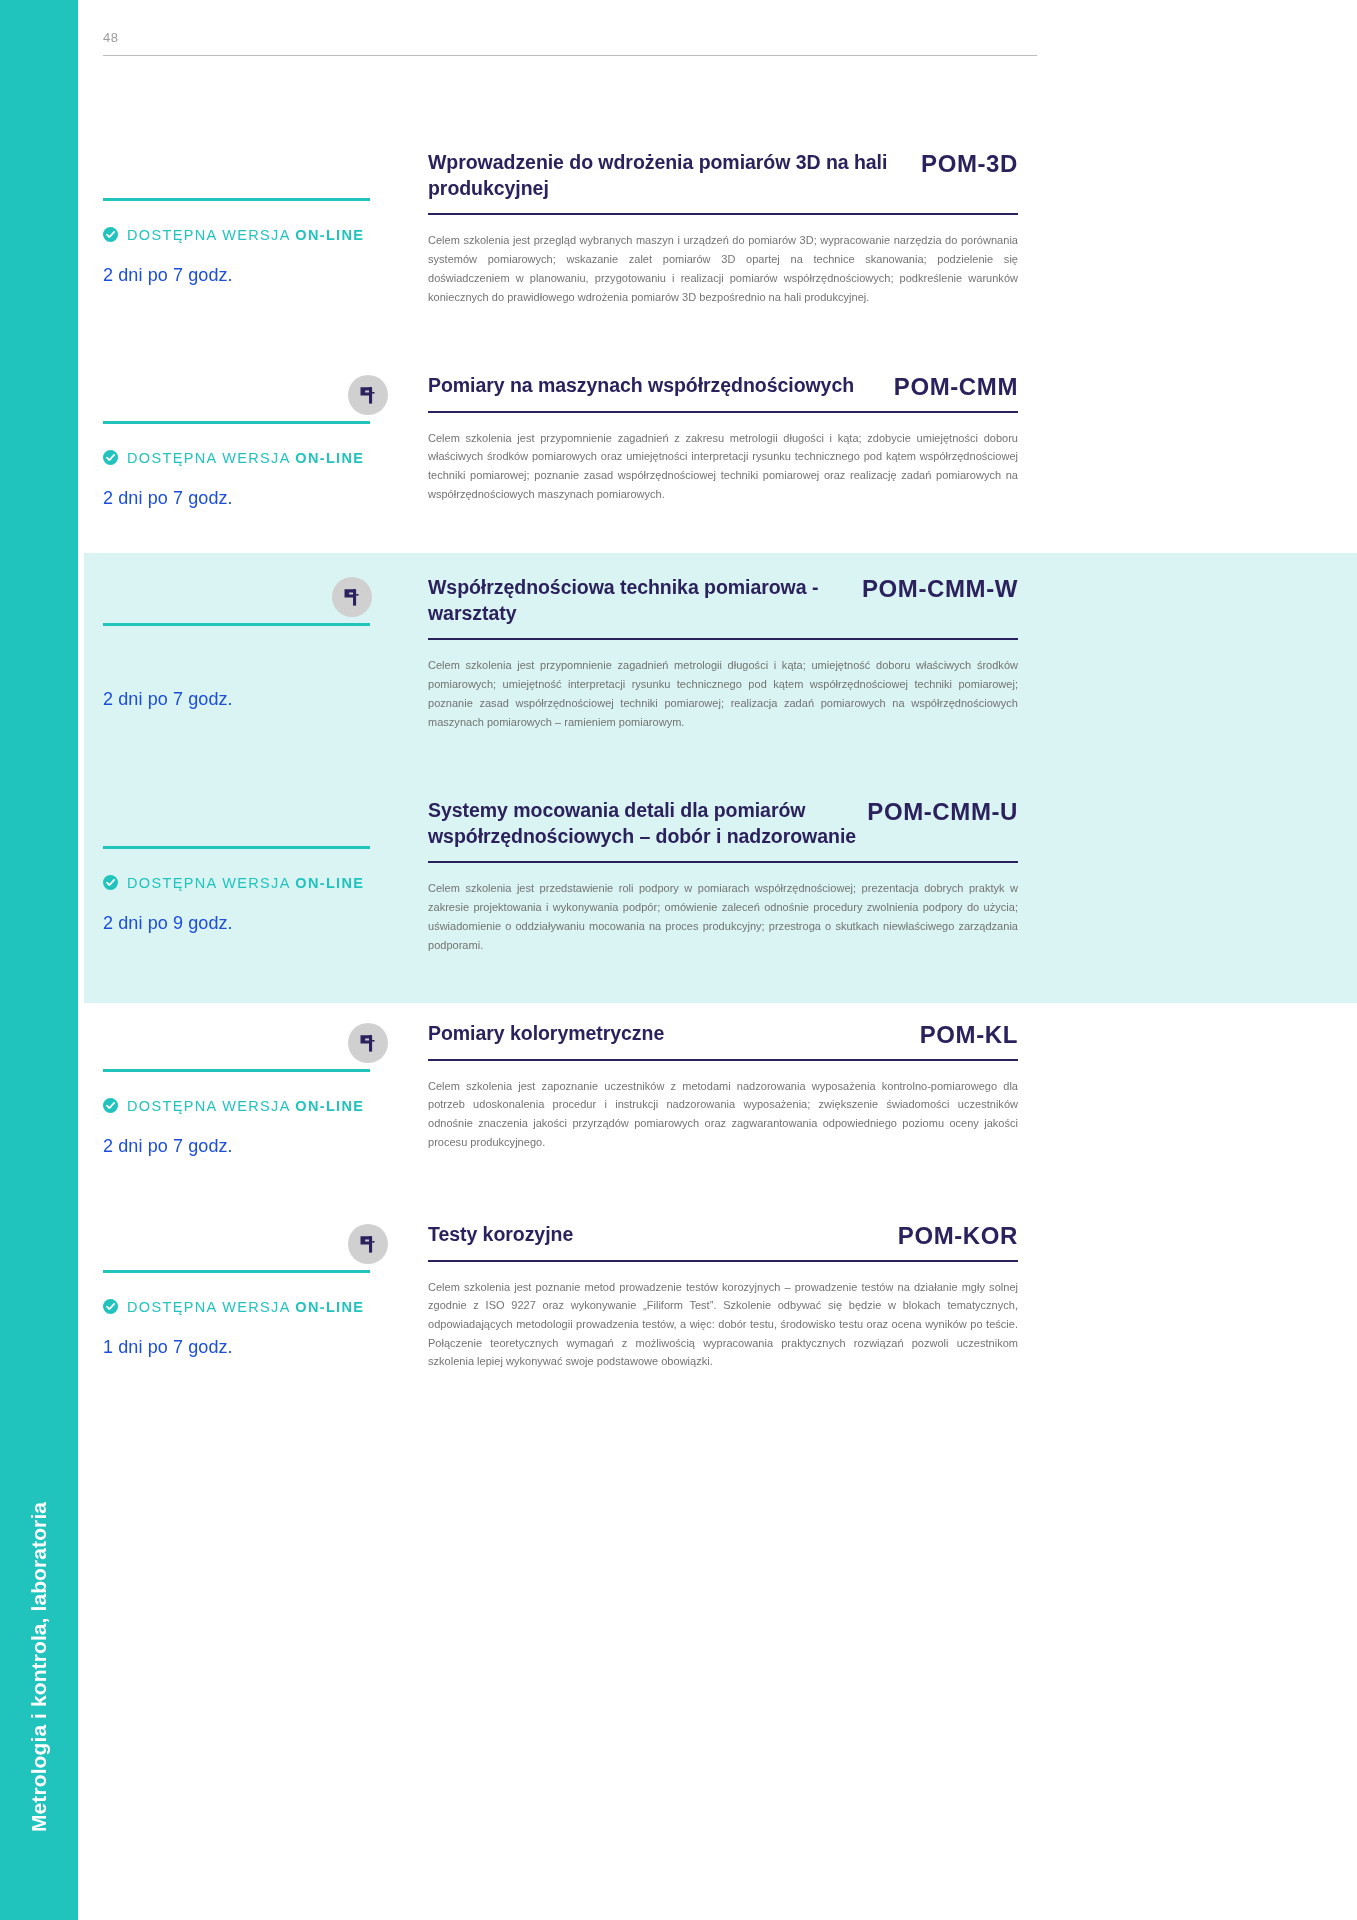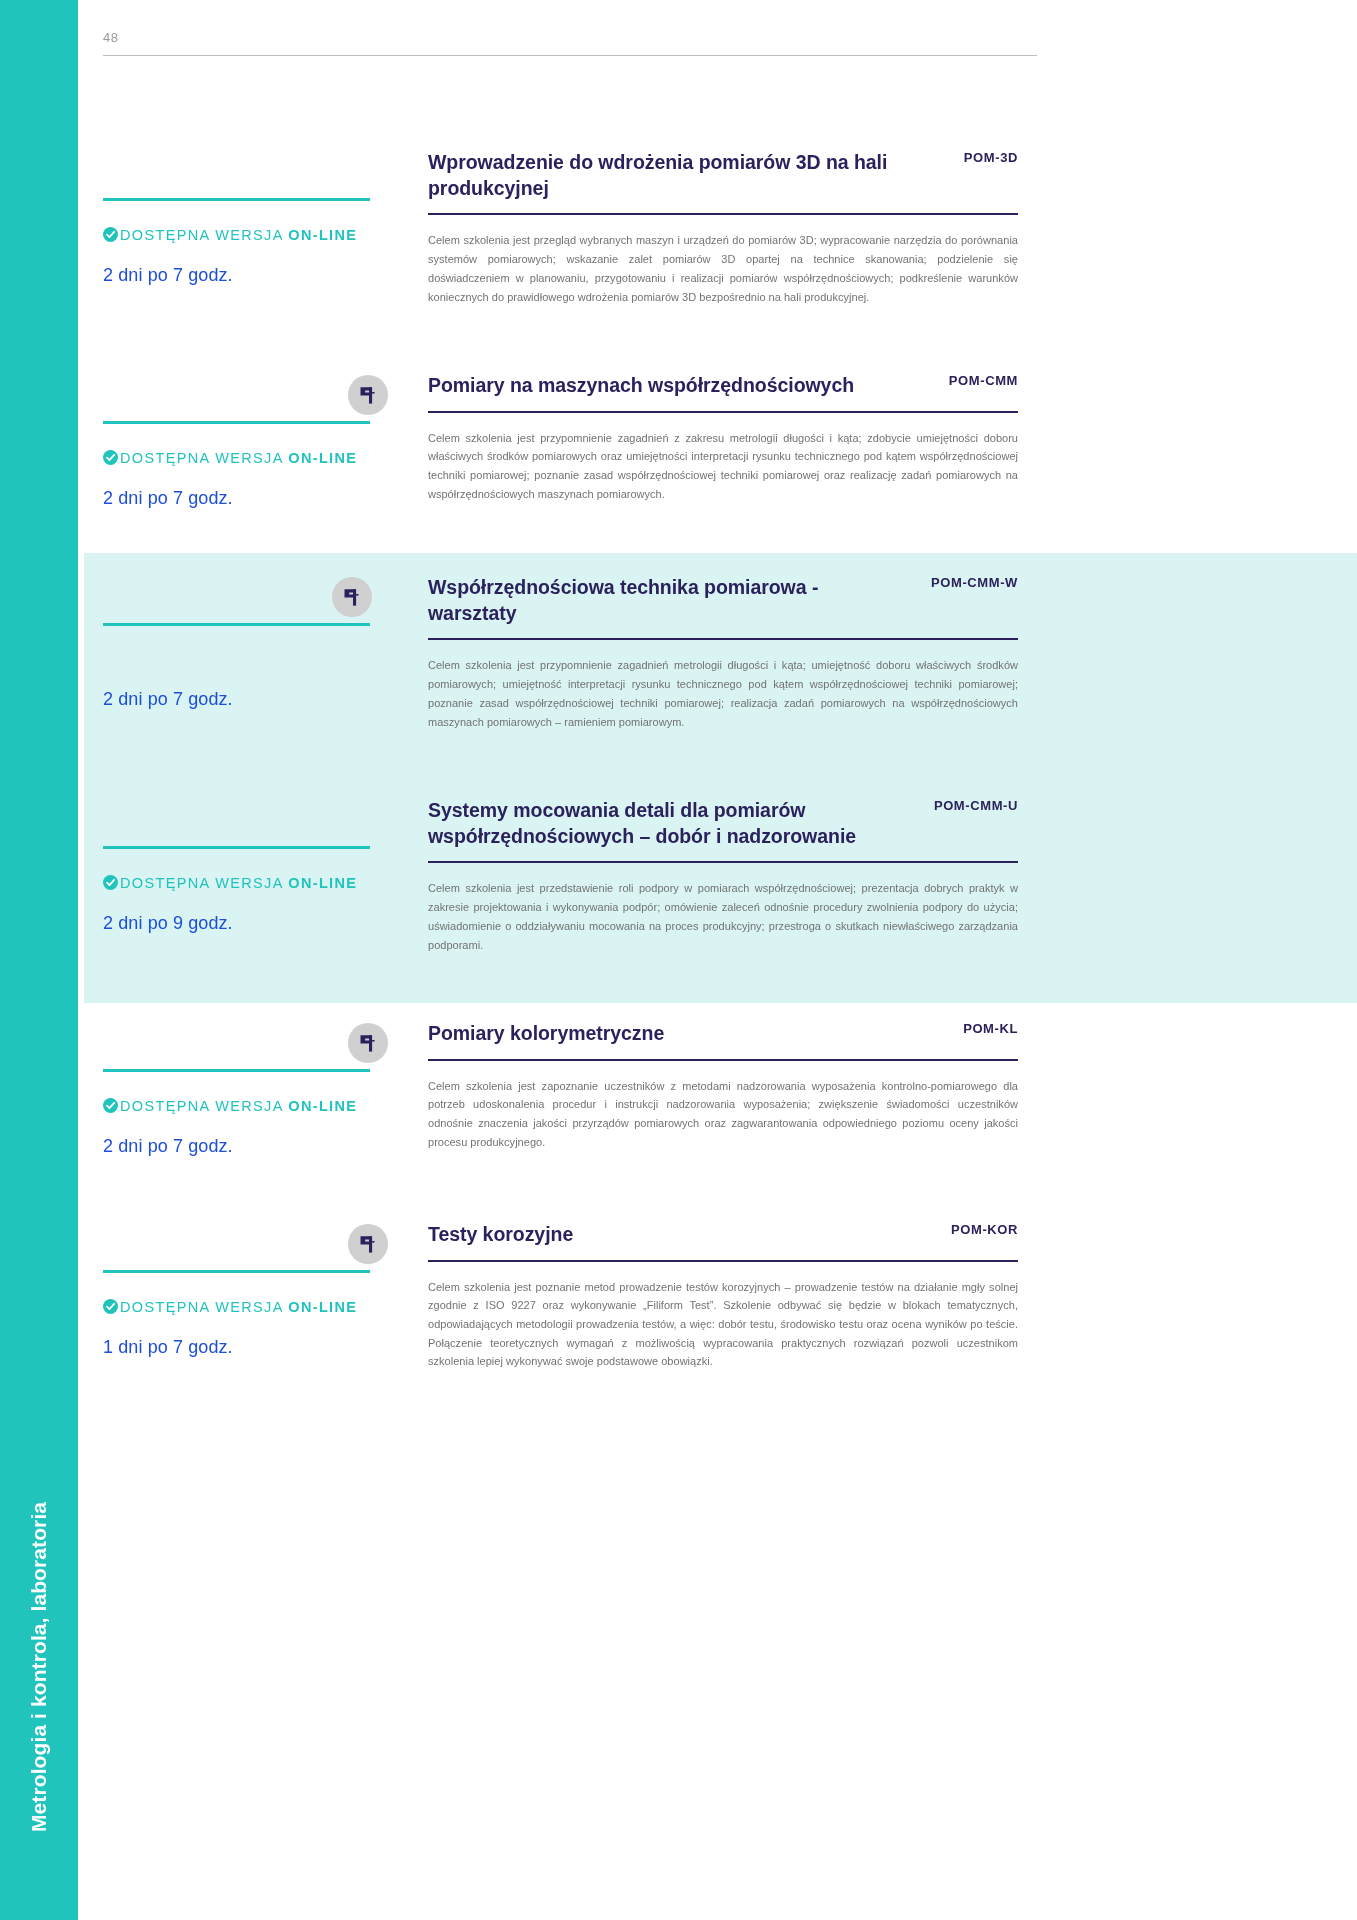--- a/index.html
+++ b/index.html
@@ -152,21 +152,21 @@
   .left-rule {
     height: 2.5px;
     background: #21c3bd;
     width: 267px;
     margin-top: 4px;
   }
 
   .online-row {
     display: flex;
     align-items: center;
-    gap: 2px;
+    gap: 9px;
     margin-top: 26px;
   }
   .check-icon {
     width: 15px;
     height: 15px;
     flex: 0 0 auto;
   }
   .online-text {
     color: #21c3bd;
     font-size: 14.5px;
@@ -193,21 +193,21 @@
     padding-right: 130px;
   }
   .title-row {
     position: relative;
   }
   .course-code {
     position: absolute;
     right: 0;
     top: 0;
     color: #2b215c;
-    font-size: 13px;
+    font-size: 24px;
     font-weight: bold;
     letter-spacing: 0.6px;
     white-space: nowrap;
   }
   .right-rule {
     height: 2px;
     background: #2b215c;
     width: 590px;
     margin-top: 12px;
   }

